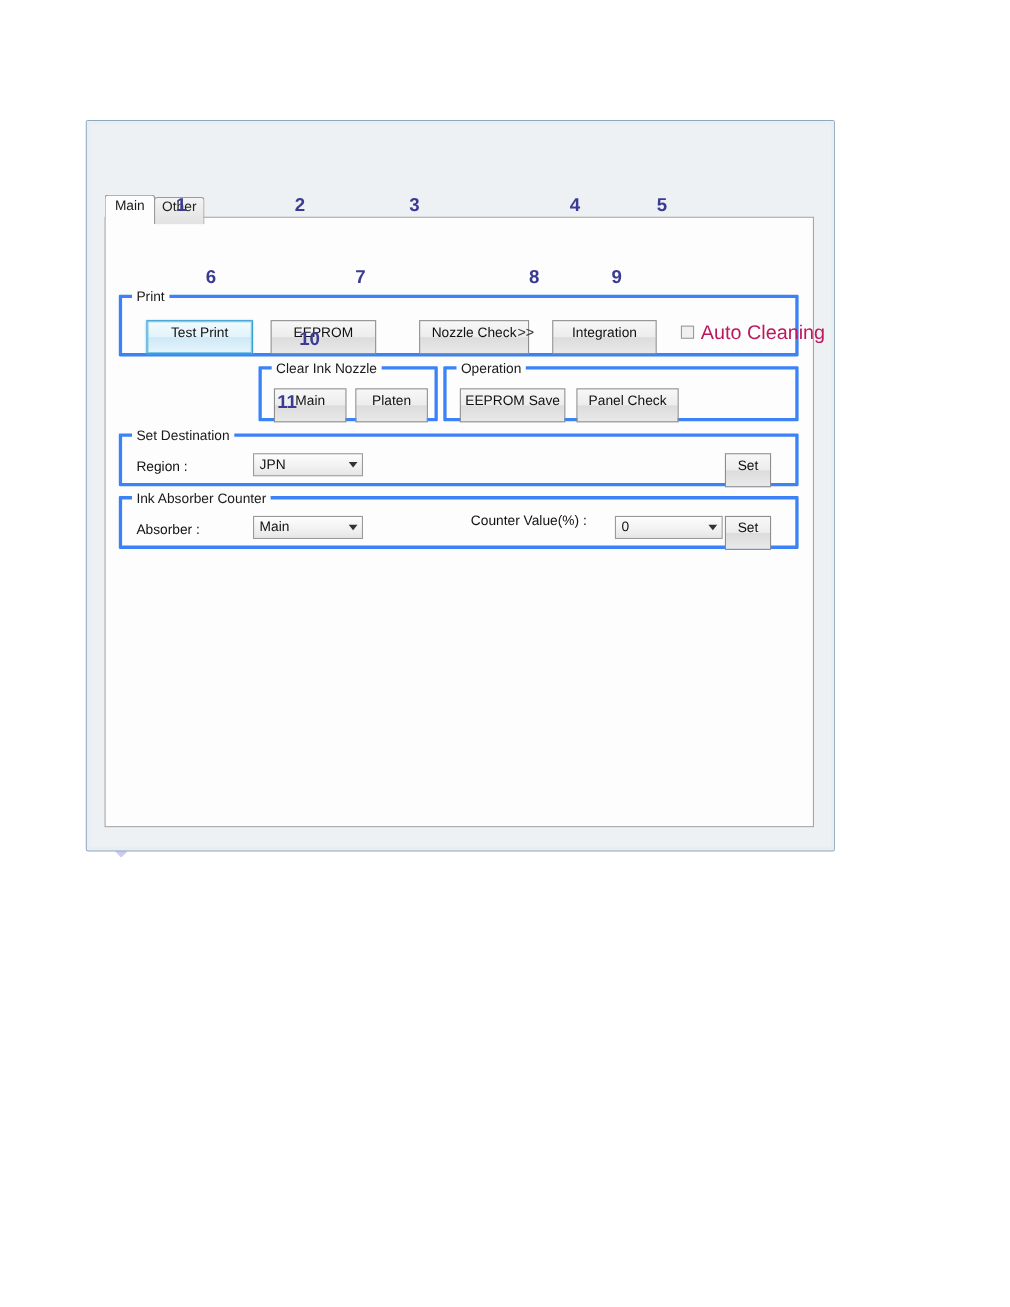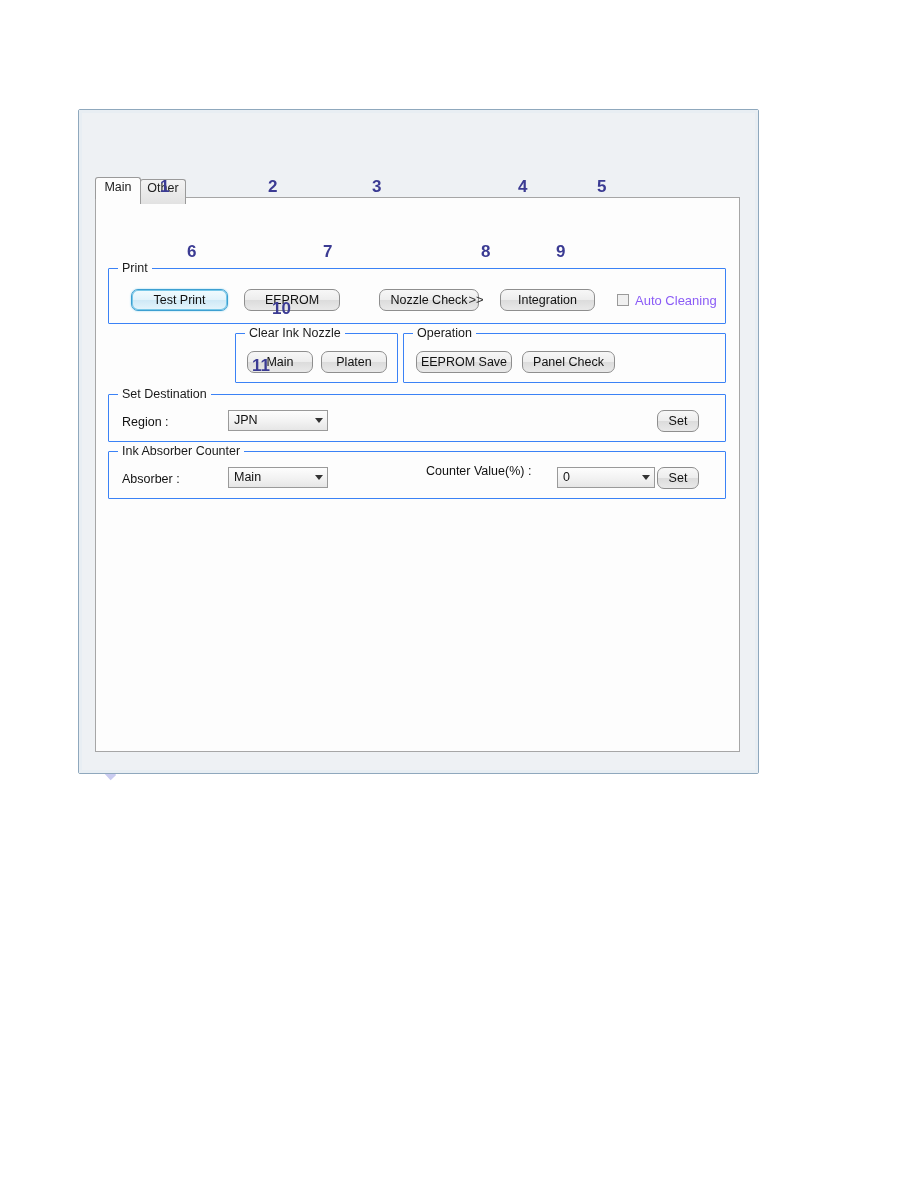--- a/index.html
+++ b/index.html
@@ -193,21 +193,21 @@
     width: 645px;
     height: 555px;
     background: #fdfdfd;
     border: 1px solid #a6a6a6;
     box-sizing: border-box;
   }
 
   
   .groupbox {
     position: absolute;
-    border: 1px solid #3b82f6;
+    border: 3px solid #3b82f6;
     border-radius: 1px;
     box-sizing: border-box;
     background: transparent;
   }
   .gb-caption {
     position: absolute;
     top: -8px;
     left: 9px;
     background: #fdfdfd;
     padding: 0 4px;
@@ -221,23 +221,23 @@
   #gb-cleaning { left: 12px; top: 135px; width: 122px; height: 50px; }
   #gb-clearink { left: 139px; top: 135px; width: 163px; height: 50px; }
   #gb-operation { left: 307px; top: 135px; width: 323px; height: 50px; }
   #gb-destination { left: 12px; top: 196px; width: 618px; height: 48px; }
   #gb-absorber { left: 12px; top: 253px; width: 618px; height: 48px; }
 
   
   .btn {
     position: absolute;
     box-sizing: border-box;
-    height: 22px;
+    height: 31px;
     border: 1px solid #8e8e8e;
-    border-radius: 7px;
+    border-radius: 0;
     background: linear-gradient(to bottom, #f7f7f7 0%, #ededed 48%, #dcdcdc 52%, #e9e9e9 100%);
     font-size: 12.5px;
     color: #111;
     text-align: center;
     line-height: 20px;
     cursor: pointer;
     font-family: "Liberation Sans", sans-serif;
     white-space: nowrap;
   }
   .btn.focused {
@@ -271,22 +271,22 @@
   }
   .checkbox-box {
     width: 12px;
     height: 12px;
     border: 1px solid #9a9a9a;
     background: #f0f0f0;
     box-sizing: border-box;
     margin-right: 6px;
   }
   .chk-label {
-    font-size: 13px;
-    color: #8b5cf6;
+    font-size: 18px;
+    color: #be185d;
     font-family: "Liberation Sans", sans-serif;
     white-space: nowrap;
   }
 
   #btn-deep-cleaning { left: 10px; top: 17px; width: 101px; }
   #btn-clear-main    { left: 11px; top: 17px; width: 66px; }
   #btn-clear-platen  { left: 85px; top: 17px; width: 66px; }
   #btn-eeprom-save   { left: 12px; top: 17px; width: 96px; }
   #btn-panel-check   { left: 118px; top: 17px; width: 93px; }
 

